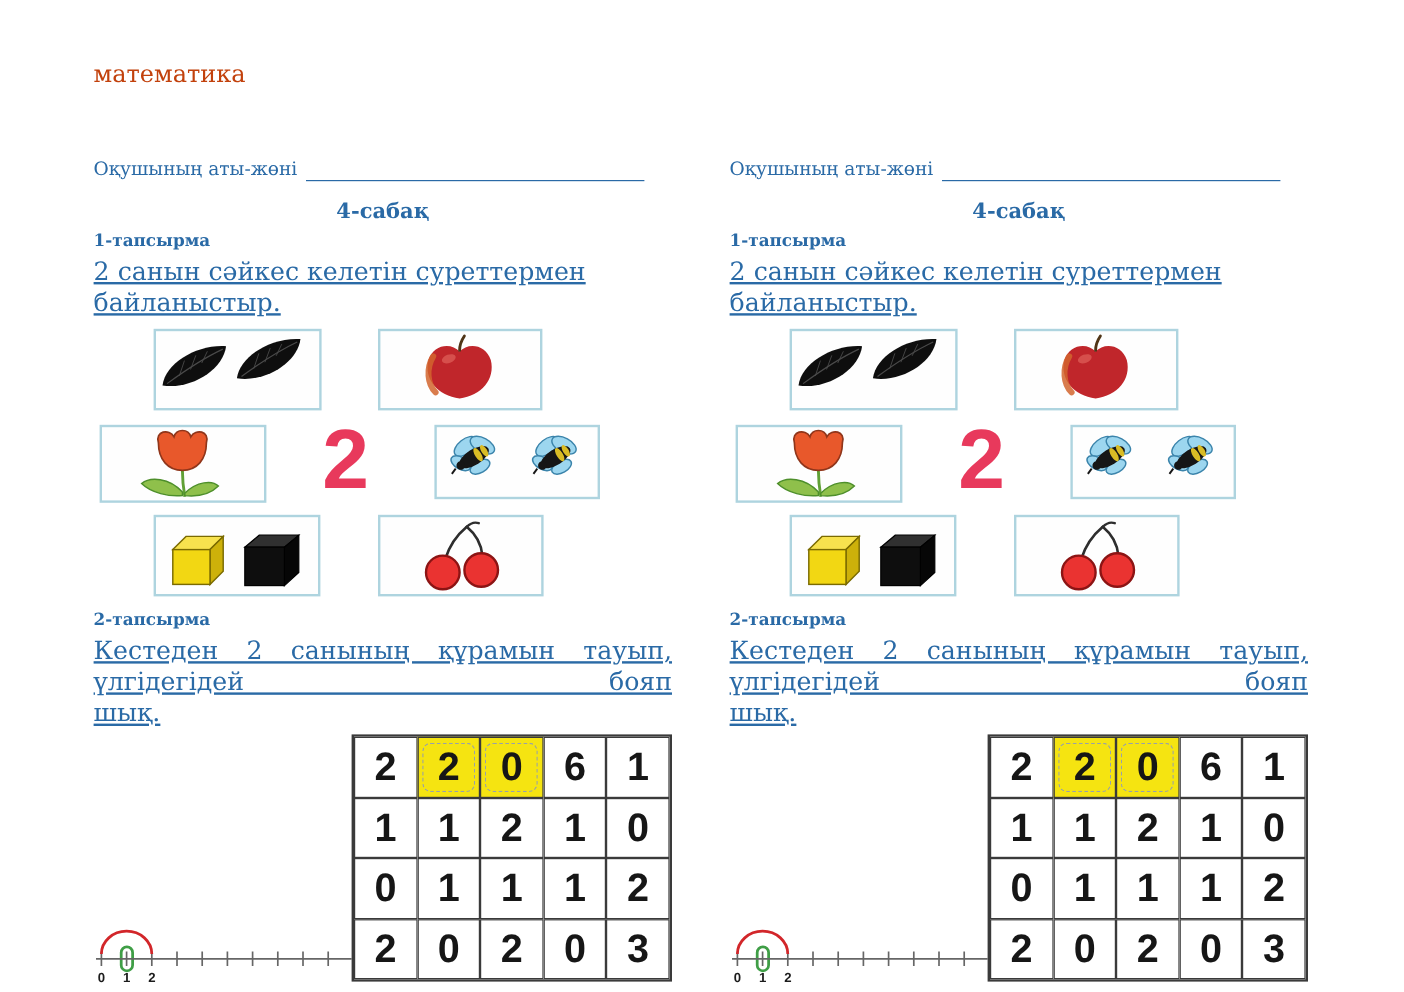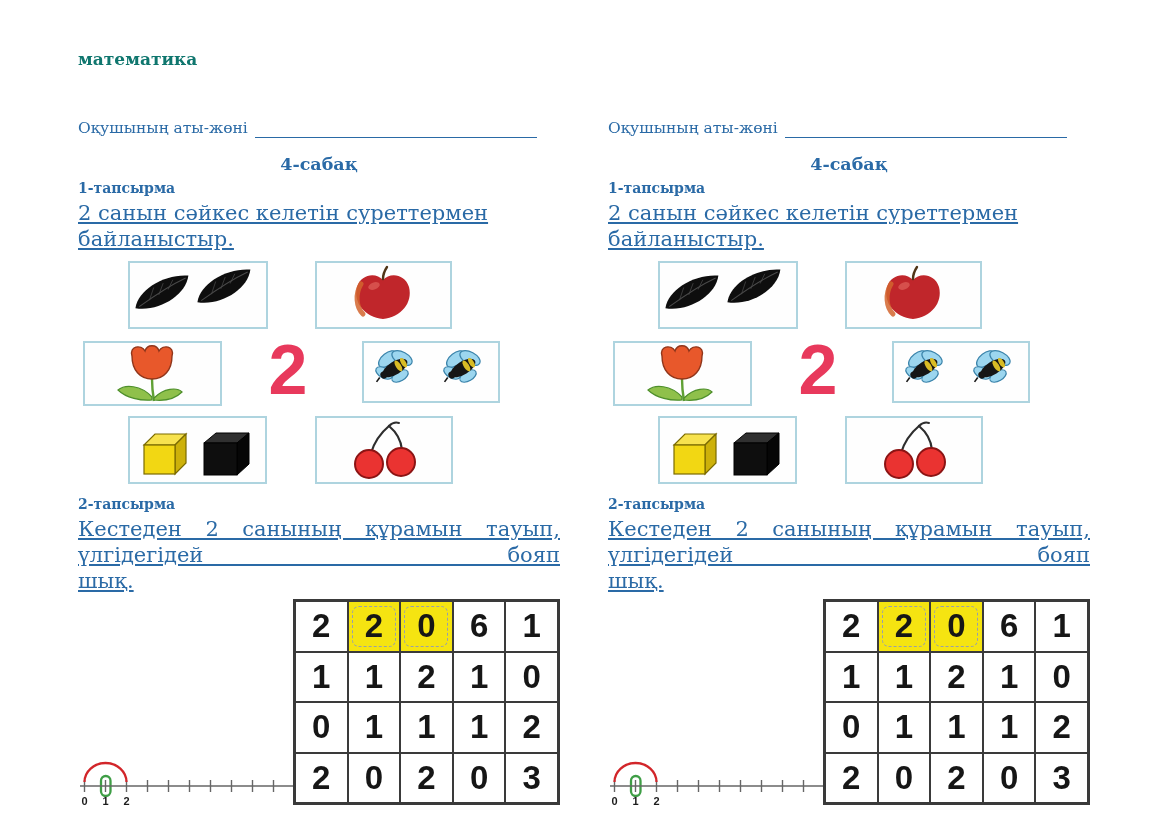--- a/index.html
+++ b/index.html
@@ -1,26 +1,26 @@
 <!DOCTYPE html>
 <html><head>
 <meta charset="utf-8">
 <style>
   * { margin:0; padding:0; box-sizing:border-box; }
   html,body { background:#ffffff; }
   body { width:1170px; height:827px; font-family:"DejaVu Serif","Liberation Serif",serif; }
   .page { position:relative; width:1170px; height:827px; background:#fff; overflow:hidden; }
 
-  .doc-title { position:absolute; left:78px; top:49px; font-size:17px; font-weight:bold; color:#0f766e; }
+  .doc-title { position:absolute; left:78px; top:49px; font-size:20px; font-weight:normal; color:#c2410c; }
 
   .column { position:absolute; top:115px; width:482px; color:#2a6aa6; }
   .col-left  { left:78px; }
   .col-right { left:608px; }
 
-  .name-row { display:flex; align-items:flex-end; width:459px; font-size:15.5px; line-height:20px; margin-top:3px;text-align:center; }
+  .name-row { display:flex; align-items:flex-end; width:459px; font-size:15.5px; line-height:20px; margin-top:16px;text-align:center; }
   .name-label { white-space:nowrap; }
   .name-line { flex:1; border-bottom:1.5px solid #2a6aa6; margin-left:7px; height:16px; }
 
   .lesson-title { text-align:center; font-weight:bold; font-size:17.5px; line-height:24px; margin-top:14px; }
   .task-heading { font-weight:bold; font-size:14px; line-height:24px; }
   .task-text { font-size:21px; line-height:26px;text-decoration:underline; }
   .justify-line { text-align:justify; text-align-last:justify; }
 
   .match-panel { position:relative; height:226px; margin-top:9px; }
   .pic-box { position:absolute; background:#fefefe; border:2px solid #aed4df; display:flex; align-items:center; justify-content:center; }

